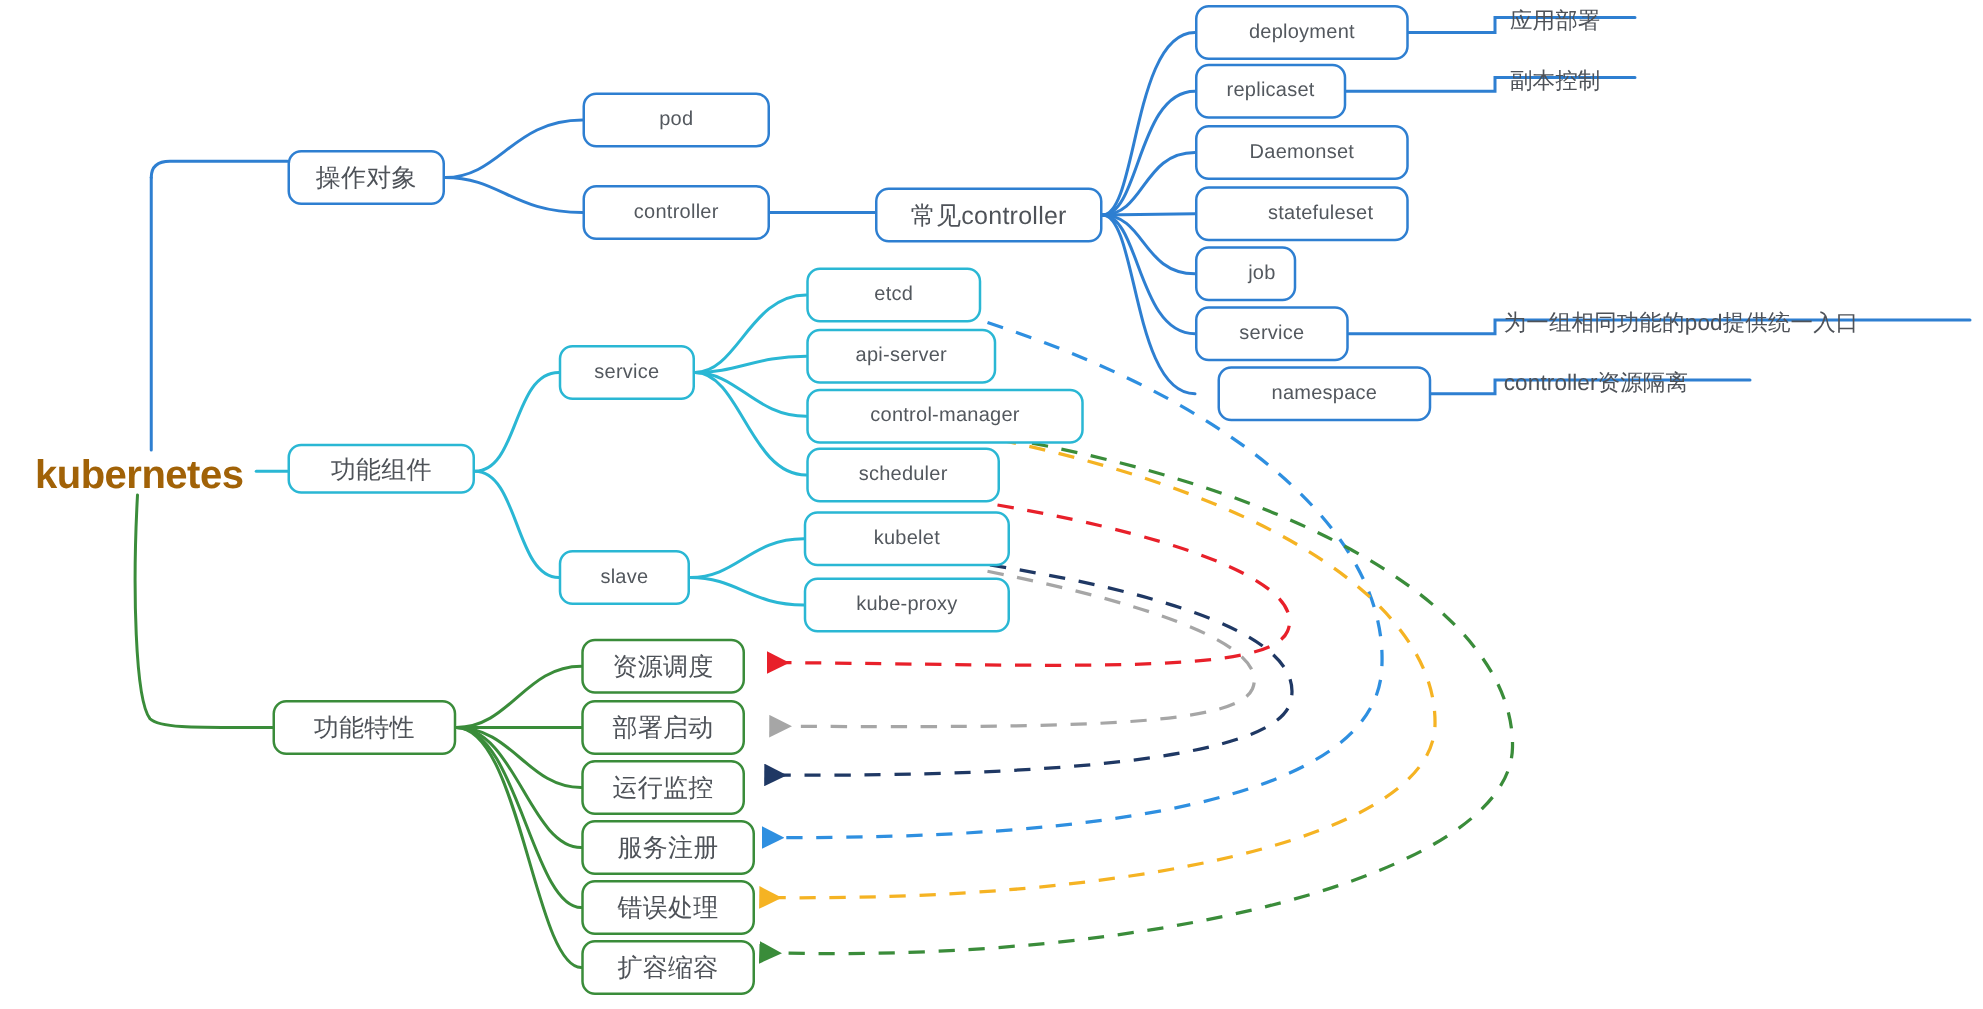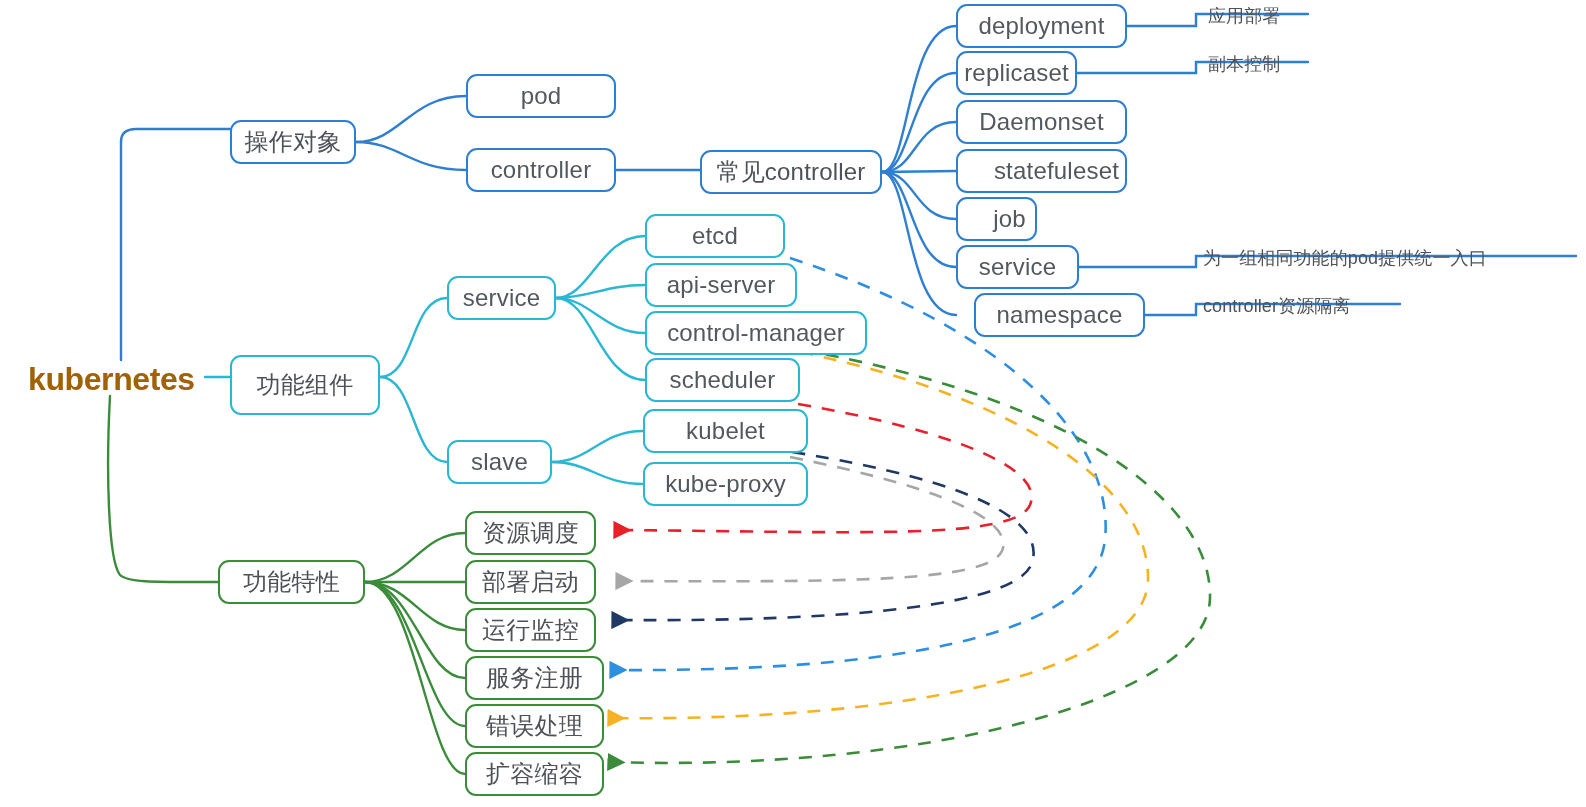--- a/index.html
+++ b/index.html
@@ -4,25 +4,25 @@
 <style>
   html,body{margin:0;padding:0;background:#ffffff;}
   body{width:1586px;height:807px;overflow:hidden;
        font-family:"Liberation Sans","DejaVu Sans",sans-serif;}
   #canvas{position:relative;width:1586px;height:807px;background:#fff;}
   #wires{position:absolute;left:0;top:0;width:1586px;height:807px;}
 
   .node{position:absolute;box-sizing:border-box;background:#fff;
         border:2.2px solid #2e7fd1;border-radius:11px;
         display:flex;align-items:center;justify-content:center;
-        color:#53585e;font-size:24px;letter-spacing:.2px;
+        color:#53585e;font-size:16px;letter-spacing:.2px;
         white-space:nowrap;padding:0 14px;}
   .node.cyan{border-color:#2ab7d4;}
   .node.green{border-color:#3a8c3a;}
-  .node.cn{font-size:24px;color:#4e5258;}
+  .node.cn{font-size:20px;color:#4e5258;}
 
   .rootlabel{position:absolute;color:#a16207;font-weight:bold;
              font-size:32px;letter-spacing:-.4px;white-space:nowrap;}
 
   .annot{position:absolute;color:#4e5258;font-size:18px;
          white-space:nowrap;letter-spacing:.1px;}
 </style>
 </head>
 <body>
 
@@ -138,21 +138,21 @@
   </div>
   <div class="node" style="left:956px;top:293px;width:171px;height:44px;margin-left:18px;">
     <span>namespace</span>
   </div>
 
   <div class="annot" style="left:1208px;top:4px;">应用部署</div>
   <div class="annot" style="left:1208px;top:52px;">副本控制</div>
   <div class="annot" style="left:1203px;top:246px;">为一组相同功能的pod提供统一入口</div>
   <div class="annot" style="left:1203px;top:294px;">controller资源隔离</div>
 
-  <div class="node cyan cn" style="left:230px;top:355px;width:150px;height:60px;">
+  <div class="node cyan cn" style="left:230px;top:355px;width:150px;height:40px;">
     <span>功能组件</span>
   </div>
   <div class="node cyan" style="left:447px;top:276px;width:109px;height:44px;">
     <span>service</span>
   </div>
   <div class="node cyan" style="left:447px;top:440px;width:105px;height:44px;">
     <span>slave</span>
   </div>
 
   <div class="node cyan" style="left:645px;top:214px;width:140px;height:44px;">

